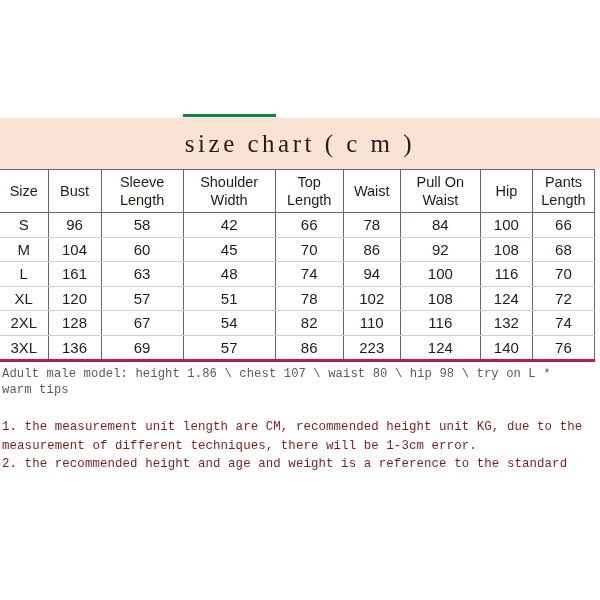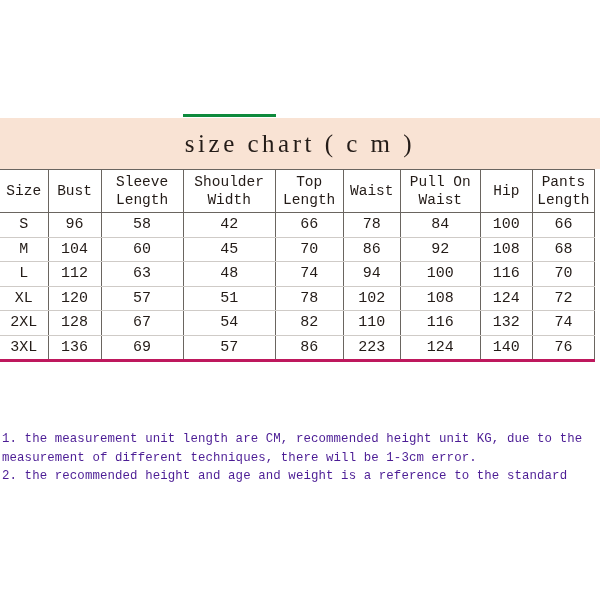--- a/index.html
+++ b/index.html
@@ -61,21 +61,21 @@
   .table-wrap {
     position: absolute;
     left: 0;
     top: 169px;
     width: 595px;
   }
   table.size-table {
     border-collapse: collapse;
     width: 595px;
     table-layout: fixed;
-    font-family: Liberation Mono, monospace;
+    font-family: Liberation Sans, sans-serif;
   }
   table.size-table th,
   table.size-table td {
     border-left: 1px solid #6a6560;
     border-right: 1px solid #6a6560;
     border-top: 1px solid #cfcbc7;
     border-bottom: 1px solid #cfcbc7;
     text-align: center;
     vertical-align: middle;
     color: #231b17;
@@ -120,25 +120,25 @@
     top: 367px;
     width: 594px;
     font-size: 12.2px;
     line-height: 15.5px;
     color: #5e5a57;
     letter-spacing: 0.1px;
   }
   .notes-block {
     position: absolute;
     left: 2px;
-    top: 430px;
+    top: 418px;
     width: 592px;
     font-size: 12.4px;
     line-height: 18.5px;
-    color: #4c1d95;
+    color: #7f1d1d;
     letter-spacing: 0.1px;
   }
   .note-line { display: block; }
 </style>
 </head>
 <body>
 
 <div class="page">
 
   <div class="top-spacer"></div>
@@ -215,21 +215,21 @@
           <td>60</td>
           <td>45</td>
           <td>70</td>
           <td>86</td>
           <td>92</td>
           <td>108</td>
           <td>68</td>
         </tr>
         <tr>
           <td>L</td>
-          <td>112</td>
+          <td>161</td>
           <td>63</td>
           <td>48</td>
           <td>74</td>
           <td>94</td>
           <td>100</td>
           <td>116</td>
           <td>70</td>
         </tr>
         <tr>
           <td>XL</td>
@@ -261,20 +261,24 @@
           <td>86</td>
           <td>223</td>
           <td>124</td>
           <td>140</td>
           <td>76</td>
         </tr>
       </tbody>
     </table>
   </div>
 
+  <div class="model-note">
+    <span class="note-line">Adult male model: height 1.86 \ chest 107 \ waist 80 \ hip 98 \ try on L *</span>
+    <span class="note-line">warm tips</span>
+  </div>
 
   <div class="notes-block">
     <span class="note-line">1. the measurement unit length are CM, recommended height unit KG, due to the</span>
     <span class="note-line">measurement of different techniques, there will be 1-3cm error.</span>
     <span class="note-line">2. the recommended height and age and weight is a reference to the standard</span>
   </div>
 
 </div>
 
 </body></html>

